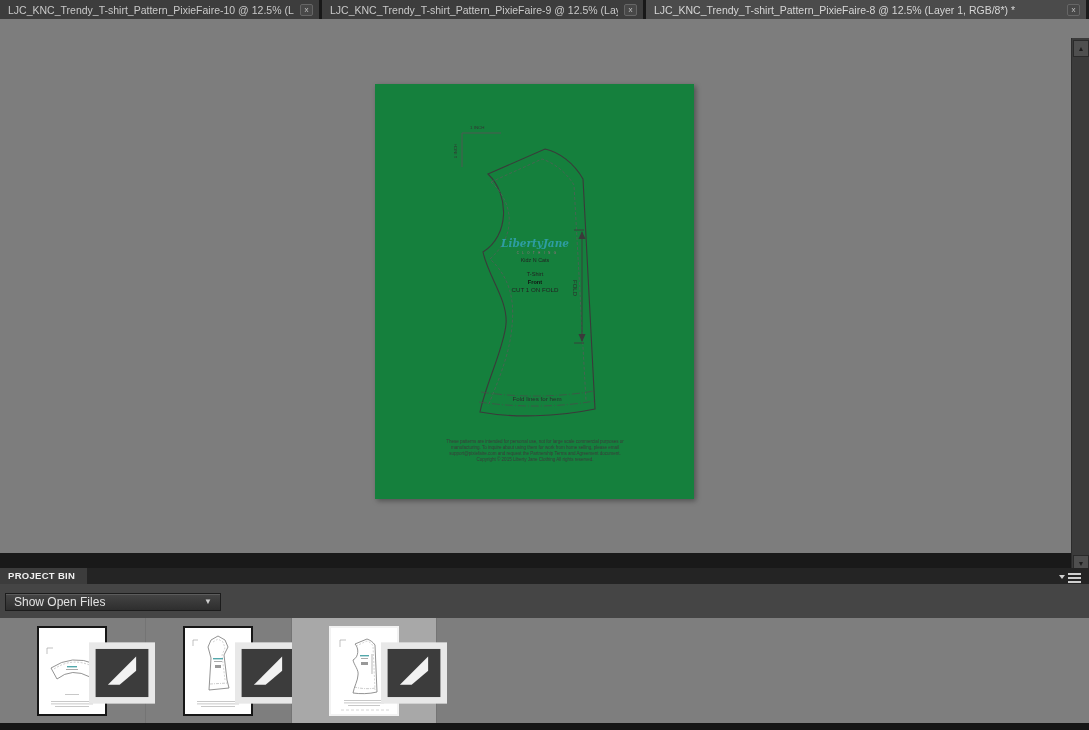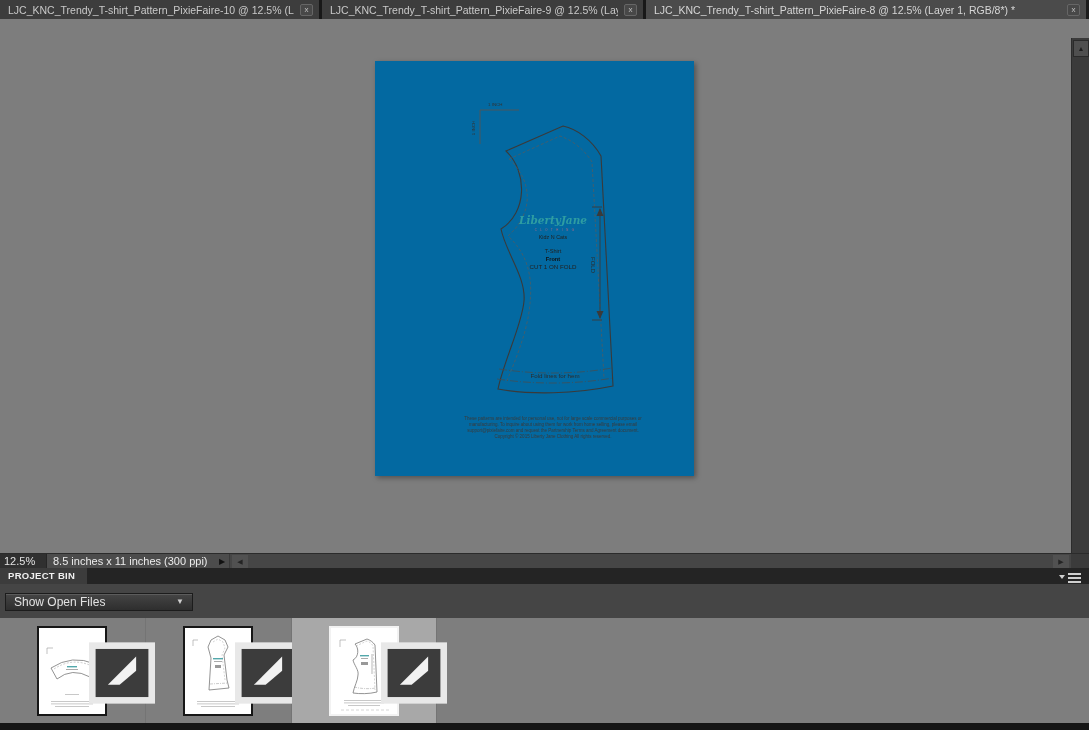--- a/index.html
+++ b/index.html
@@ -15,22 +15,22 @@
     padding:0 6px 0 8px; color:#c9c9c9; font-size:10.5px; white-space:nowrap; overflow:hidden; }
   .tab.t1 { width:322px; } .tab.t2 { width:324px; }
   .tab.t3 { width:440px; border-right:none; background:#4b4b4b; color:#d6d6d6;gap:37px; }
   .tab-label { overflow:hidden; white-space:nowrap; }
   .tab-close { flex:0 0 auto; width:13px; height:12px; margin-left:6px; border:1px solid #666;
     border-radius:2px; background:#484848; color:#c0c0c0; font-size:8px; line-height:10px;
     text-align:center; cursor:pointer; }
 
   
   .canvas { position:absolute; left:0; top:19px; width:1089px; height:534px; background:#7d7d7d; }
-  .page { position:absolute; left:375px; top:42px; width:319px; height:415px;
-    background:#0369a1; box-shadow:2px 2px 5px rgba(0,0,0,0.35);padding-left:18px; }
+  .page { position:absolute; left:375px; top:65px; width:319px; height:415px;
+    background:#15803d; box-shadow:2px 2px 5px rgba(0,0,0,0.35); }
   .page svg { display:block; width:319px; height:415px; }
 
   
   .vscroll { position:absolute; right:0; top:19px; width:18px; height:534px; background:#3b3b3b; border-left:1px solid #2c2c2c; }
   .scroll-btn { position:absolute; left:1px; width:16px; height:17px; background:#4f4f4f;
     border:1px solid #2a2a2a; display:flex; align-items:center; justify-content:center;
     font-size:7px; color:#1e1e1e; }
   .vscroll .up { top:2px; } .vscroll .down { bottom:0; }
 
   
@@ -47,21 +47,21 @@
     font-size:7px; color:#242424; text-align:center; line-height:13px; }
   .hscroll .left { left:2px; } .hscroll .right { right:20px; }
   .scroll-corner { position:absolute; right:0; top:0; width:18px; height:15px; background:#3b3b3b; }
 
   
   .bin-header { position:absolute; left:0; top:568px; width:1089px; height:16px; background:#242424;text-align:right; }
   .bin-tab { position:absolute; left:0; top:0; height:16px; padding:0 12px 0 8px; background:#3c3c3c;
     color:#f0f0f0; font-size:9.5px; font-weight:bold; line-height:16px; letter-spacing:0.3px; }
   .bin-menu { position:absolute; right:8px; top:2px; width:22px; height:12px; cursor:pointer; }
   .bin-row { position:absolute; left:0; top:584px; width:1089px; height:34px; background:#454545; }
-  .dropdown { position:absolute; left:5px; top:9px; width:188px; height:18px;
+  .dropdown { position:absolute; left:5px; top:9px; width:216px; height:18px;
     background:linear-gradient(#454545,#2e2e2e); border:1px solid #1c1c1c;
     box-shadow:inset 0 1px 0 #5c5c5c; color:#e2e2e2; font-size:12px; line-height:16px;
     padding:0 8px; cursor:pointer; display:flex; align-items:flex-start; justify-content:space-between; }
   .dd-arrow { font-size:8px; color:#cfcfcf; }
 
   
   .thumbs { position:absolute; left:0; top:618px; width:1089px; height:105px; background:#7e7e7e; display:flex; }
   .slot { width:145.8px; height:105px; position:relative; border-right:1px solid #747474; }
   .slot.selected { background:#a8a8a8; }
   .thumb { position:absolute; left:37px; top:8px; width:70px; height:90px; background:#ffffff;
@@ -134,30 +134,20 @@
         <text x="160" y="377" text-anchor="middle" font-size="4.5" fill="#3a3a3a">Copyright © 2015 Liberty Jane Clothing All rights reserved.</text>
       </svg>
     </div>
 
     <div class="vscroll">
       <div class="scroll-btn up">▲</div>
       <div class="scroll-btn down">▼</div>
     </div>
   </div>
 
-  <div class="statusbar">
-    <div class="zoombox">12.5%</div>
-    <div class="docinfo">8.5 inches x 11 inches (300 ppi)</div>
-    <div class="status-popup">▶</div>
-    <div class="hscroll">
-      <div class="hbtn left">◀</div>
-      <div class="hbtn right">▶</div>
-      <div class="scroll-corner"></div>
-    </div>
-  </div>
 
   <div class="bin-header">
     <div class="bin-tab">PROJECT BIN</div>
     <div class="bin-menu">
       <svg viewBox="0 0 22 12" width="22" height="12">
         <polygon points="0,3 6,3 3,7" fill="#cfcfcf"></polygon>
         <rect x="9" y="1" width="13" height="2" fill="#cfcfcf"></rect>
         <rect x="9" y="5" width="13" height="2" fill="#cfcfcf"></rect>
         <rect x="9" y="9" width="13" height="2" fill="#cfcfcf"></rect>
       </svg>

